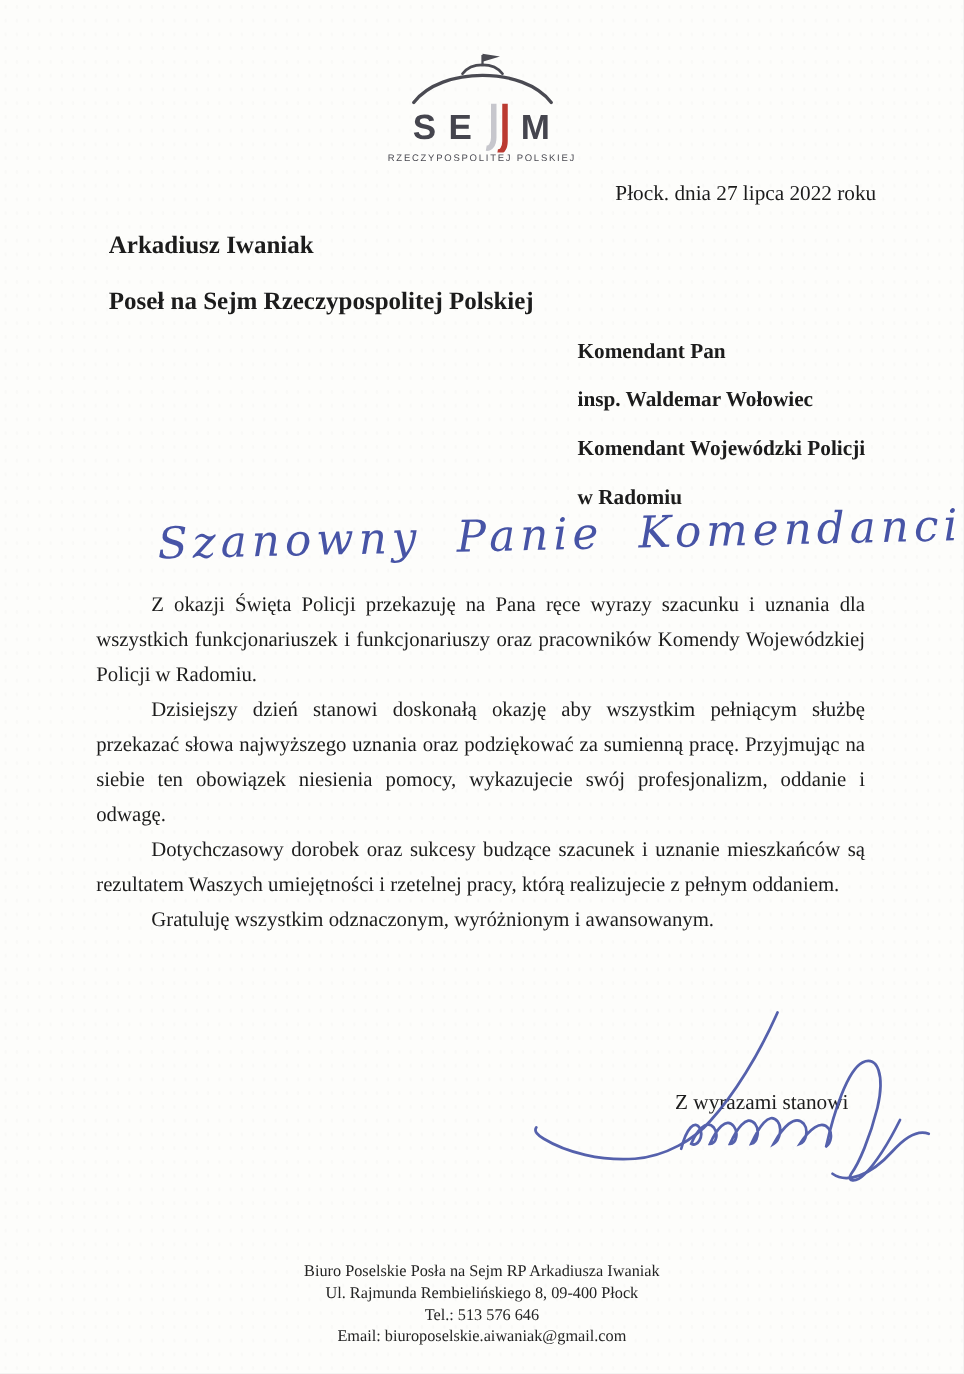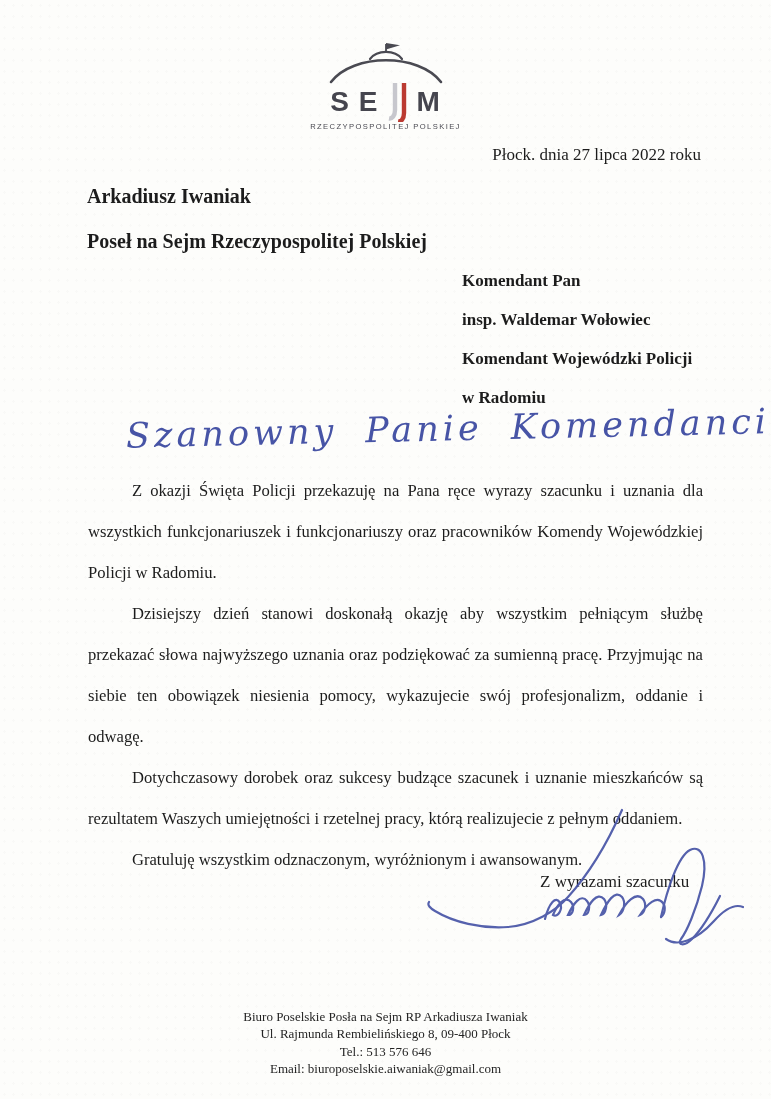--- a/index.html
+++ b/index.html
@@ -55,22 +55,22 @@
     font-style:italic;
     font-size:35px;
     color:#4754a6;
     letter-spacing:4px; word-spacing:13px;
     transform:rotate(-1.3deg);
     white-space:nowrap;
   }
 
   
   .body-text {
-    position:absolute; top:470px; left:88px; width:615px;
-    font-size:16.6px; line-height:41px;
+    position:absolute; top:470px; left:77px; width:615px;
+    font-size:16.6px; line-height:28px;
     text-align:justify;
   }
   .body-text p { text-indent:44px; margin:0; }
 
   
   .closing-phrase {
     position:absolute; top:872px; left:540px;
     font-size:17px;
   }
   .signature-svg { position:absolute; left:415px; top:798px; }
@@ -123,21 +123,21 @@
 
   <div class="greeting">Szanowny Panie Komendancie,</div>
 
   <div class="body-text">
     <p>Z okazji Święta Policji przekazuję na Pana ręce wyrazy szacunku i uznania dla wszystkich funkcjonariuszek i funkcjonariuszy oraz pracowników Komendy Wojewódzkiej Policji w Radomiu.</p>
     <p>Dzisiejszy dzień stanowi doskonałą okazję aby wszystkim pełniącym służbę przekazać słowa najwyższego uznania oraz podziękować za sumienną pracę. Przyjmując na siebie ten obowiązek niesienia pomocy, wykazujecie swój profesjonalizm, oddanie i odwagę.</p>
     <p>Dotychczasowy dorobek oraz sukcesy budzące szacunek i uznanie mieszkańców są rezultatem Waszych umiejętności i rzetelnej pracy, którą realizujecie z pełnym oddaniem.</p>
     <p>Gratuluję wszystkim odznaczonym, wyróżnionym i awansowanym.</p>
   </div>
 
-  <div class="closing-phrase">Z wyrazami szacunku</div>
+  <div class="closing-phrase">Z wyrazami stanowi</div>
 
   <svg class="signature-svg" width="345" height="160" viewBox="0 0 345 160">
     <g fill="none" stroke="#4754a6" stroke-width="2.2" stroke-linecap="round" opacity="0.92">
 
       <path d="M 207 12 C 192 46, 172 78, 153 99 C 141 113, 118 127, 93 129 C 66 131, 38 124, 20 113 C 15 110, 12 107, 14 104"></path>
 
       <path d="M 130 121 C 134 105, 141 97, 145 105 C 148 111, 143 120, 138 117
                C 142 107, 150 97, 156 104 C 160 109, 158 117, 153 117
                C 158 106, 166 95, 172 103 C 176 108, 174 117, 169 117
                C 174 106, 182 93, 189 101 C 193 106, 191 116, 186 117

